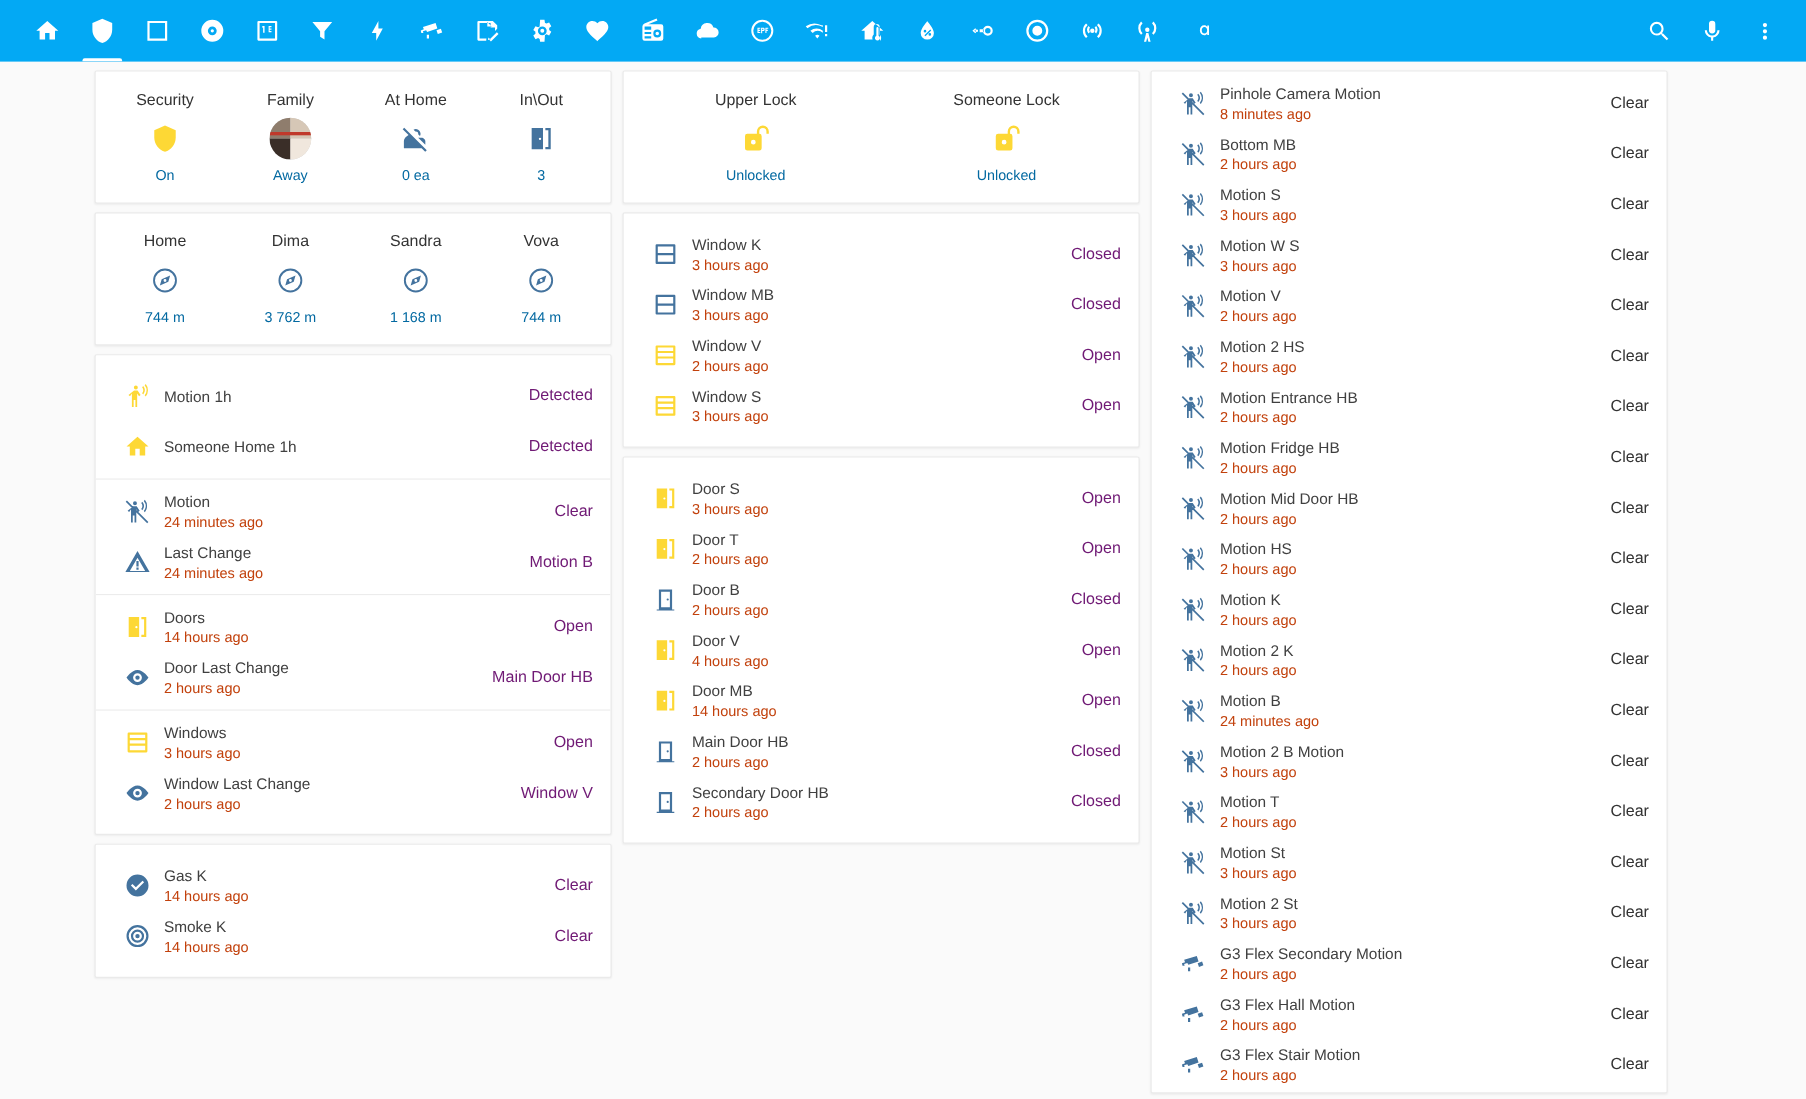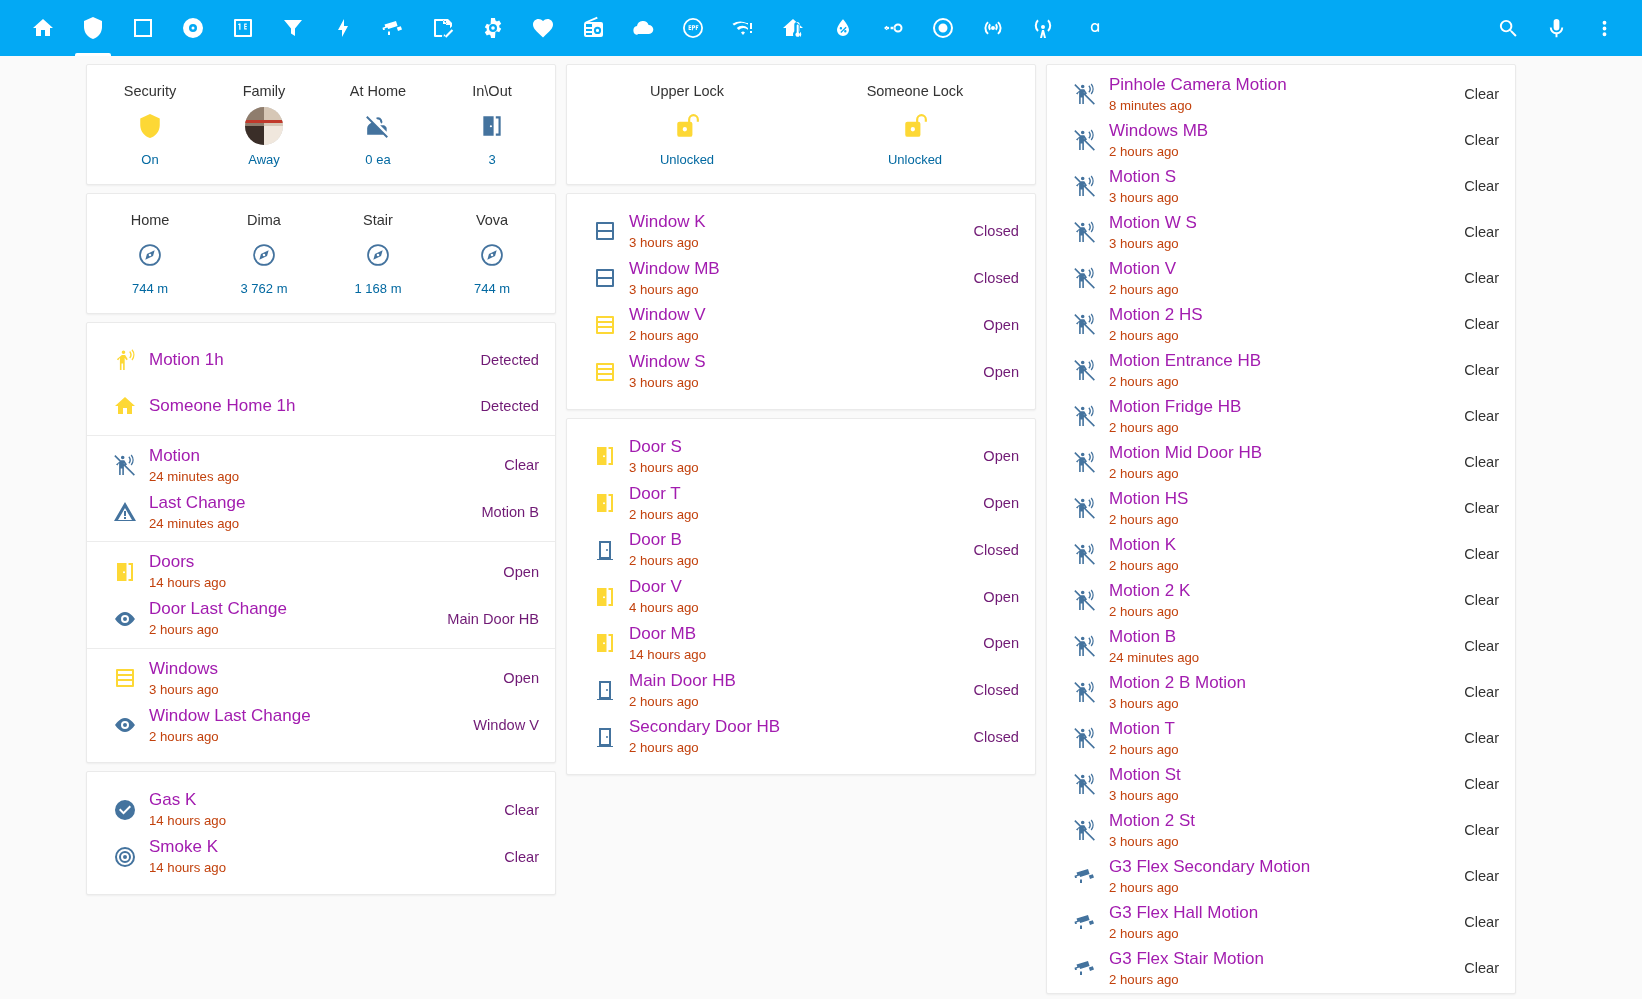--- a/index.html
+++ b/index.html
@@ -119,21 +119,21 @@
     padding: 3px 16px;
     cursor: pointer;
   }
   .row .ricon {
     width: 44px; flex: 0 0 44px;
     display: flex; align-items: center; justify-content: center;
   }
   .row .ricon svg { width: 24px; height: 24px; }
   .row .rtext { flex: 1 1 auto; min-width: 0; padding-left: 2px; }
   .row .rname {
-    font-size: 17px; color: #a21caf; line-height: 1.35;
+    font-size: 14px; color: #404040; line-height: 1.35;
     white-space: nowrap; overflow: hidden; text-overflow: ellipsis;
   }
   .row .rsub {
     font-size: 13.2px; color: #c2410c; line-height: 1.35;
     white-space: nowrap;
   }
   .row .rstate {
     flex: 0 0 auto; padding-left: 12px;
     font-size: 14.6px; color: #701a75; text-align: right;
     white-space: nowrap;
@@ -339,21 +339,21 @@
           <div class="gitem">
             <div class="gname">Dima</div>
             <div class="gicon">
               <svg viewBox="0 0 24 24" fill="#44739e">
                 <path d="M12 2a10 10 0 1 0 0 20 10 10 0 0 0 0-20m0 1.6a8.4 8.4 0 1 1 0 16.8 8.4 8.4 0 0 1 0-16.8m4.3 4.1-7.1 3.3-1.5 5.3 7.1-3.3zm-4.3 3.1a1.2 1.2 0 1 1 0 2.4 1.2 1.2 0 0 1 0-2.4"></path>
               </svg>
             </div>
             <div class="gstate">3 762 m</div>
           </div>
           <div class="gitem">
-            <div class="gname">Stair</div>
+            <div class="gname">Sandra</div>
             <div class="gicon">
               <svg viewBox="0 0 24 24" fill="#44739e">
                 <path d="M12 2a10 10 0 1 0 0 20 10 10 0 0 0 0-20m0 1.6a8.4 8.4 0 1 1 0 16.8 8.4 8.4 0 0 1 0-16.8m4.3 4.1-7.1 3.3-1.5 5.3 7.1-3.3zm-4.3 3.1a1.2 1.2 0 1 1 0 2.4 1.2 1.2 0 0 1 0-2.4"></path>
               </svg>
             </div>
             <div class="gstate">1 168 m</div>
           </div>
           <div class="gitem">
             <div class="gname">Vova</div>
             <div class="gicon">
@@ -681,21 +681,21 @@
             </div>
             <div class="rstate">Clear</div>
           </div>
           <div class="row">
             <div class="ricon">
               <svg viewBox="0 0 24 24" fill="#44739e">
                 <path d="M9.7 2.7a1.8 1.8 0 1 1 0 3.6 1.8 1.8 0 0 1 0-3.6M8.1 7.3h3.2L14 11.4l-1.4 1-1.7-2.5V22H9.3v-6.4H7.7V22H6.1V9.9l-1.7 2.5-1.4-1zM16.4 3.2a6 6 0 0 1 0 7.6l-1-1a4.6 4.6 0 0 0 0-5.6zm2.3-1.8a8.8 8.8 0 0 1 0 11.2l-1-1a7.4 7.4 0 0 0 0-9.2zM2.4 2.1 21.9 21.6l-1.1 1.1L1.3 3.2z"></path>
               </svg>
             </div>
             <div class="rtext">
-              <div class="rname">Windows MB</div>
+              <div class="rname">Bottom MB</div>
               <div class="rsub">2 hours ago</div>
             </div>
             <div class="rstate">Clear</div>
           </div>
           <div class="row">
             <div class="ricon">
               <svg viewBox="0 0 24 24" fill="#44739e">
                 <path d="M9.7 2.7a1.8 1.8 0 1 1 0 3.6 1.8 1.8 0 0 1 0-3.6M8.1 7.3h3.2L14 11.4l-1.4 1-1.7-2.5V22H9.3v-6.4H7.7V22H6.1V9.9l-1.7 2.5-1.4-1zM16.4 3.2a6 6 0 0 1 0 7.6l-1-1a4.6 4.6 0 0 0 0-5.6zm2.3-1.8a8.8 8.8 0 0 1 0 11.2l-1-1a7.4 7.4 0 0 0 0-9.2zM2.4 2.1 21.9 21.6l-1.1 1.1L1.3 3.2z"></path>
               </svg>
             </div>

